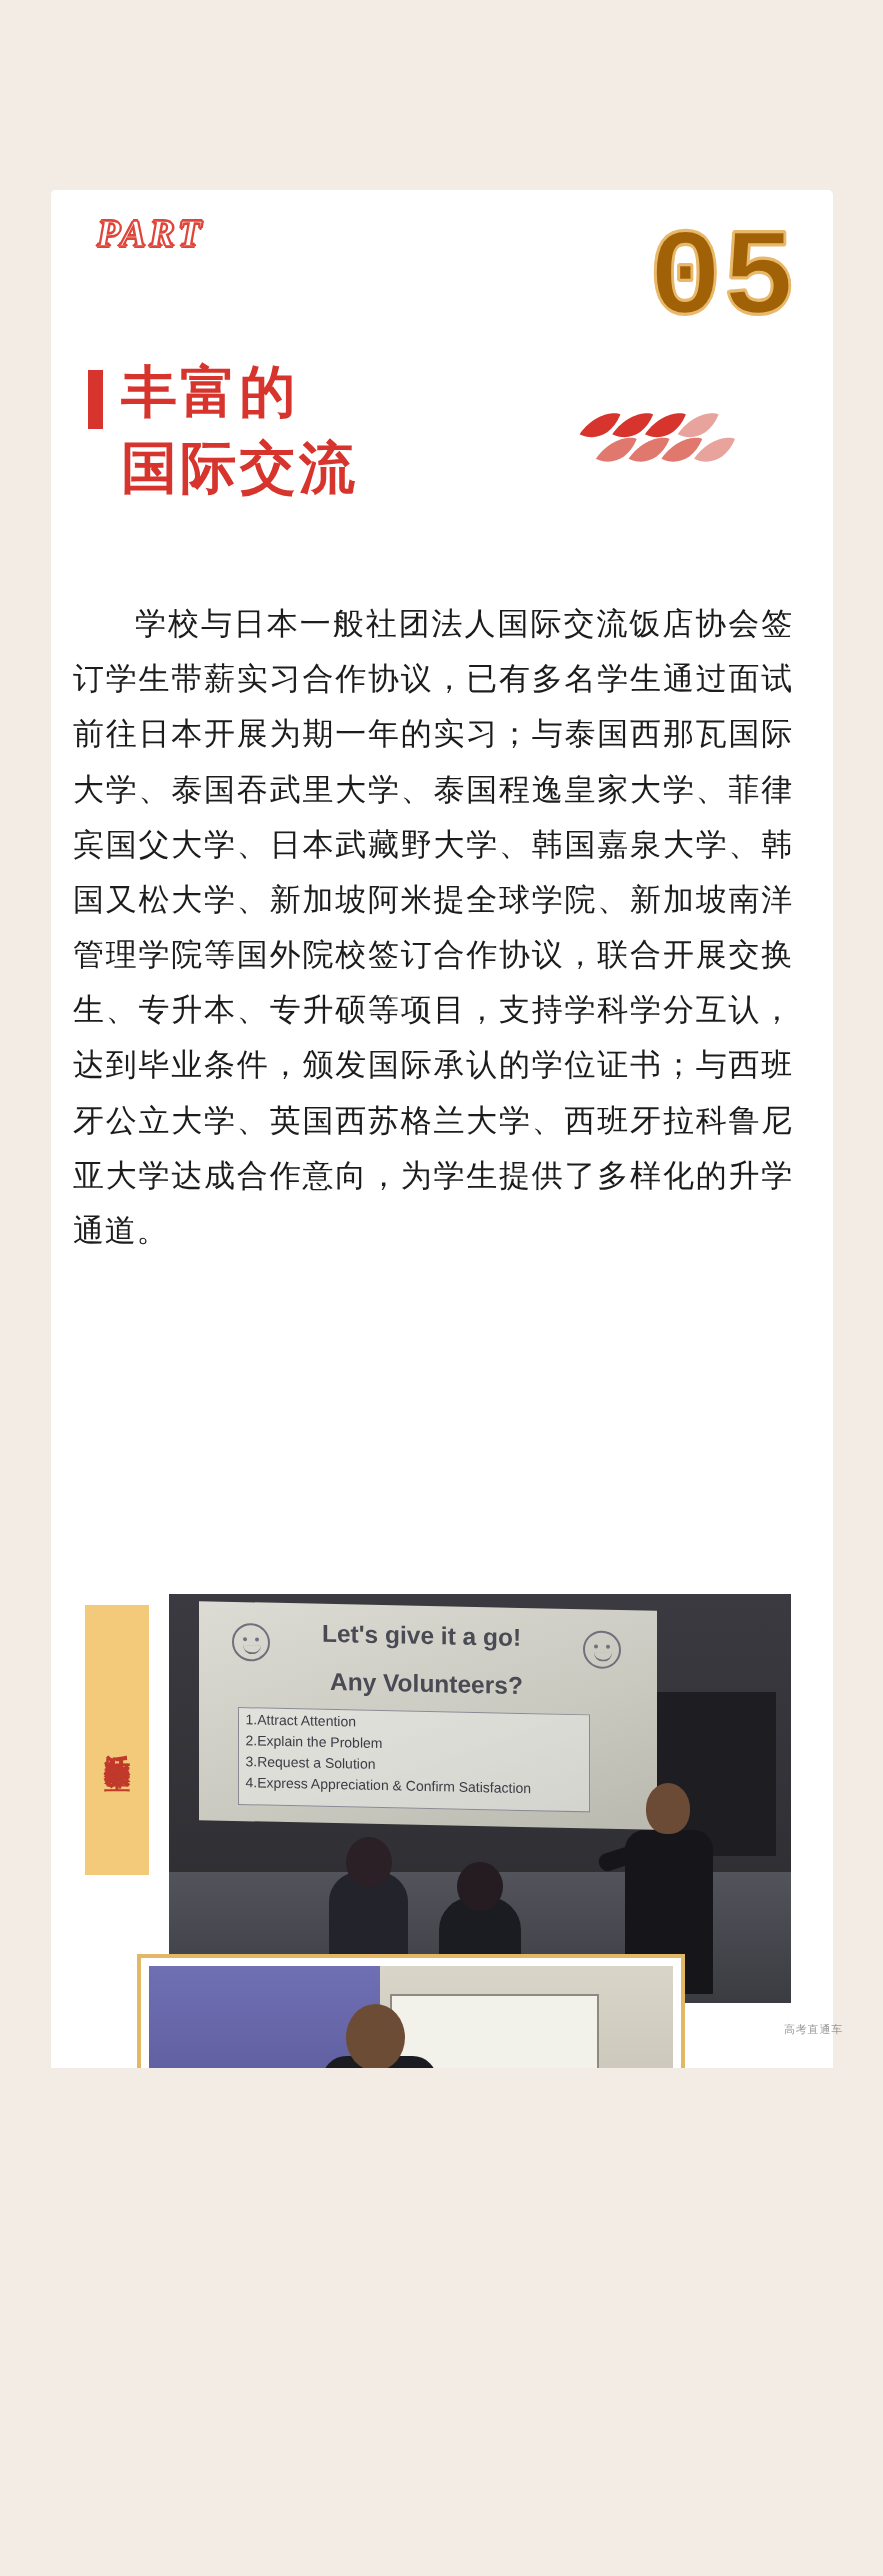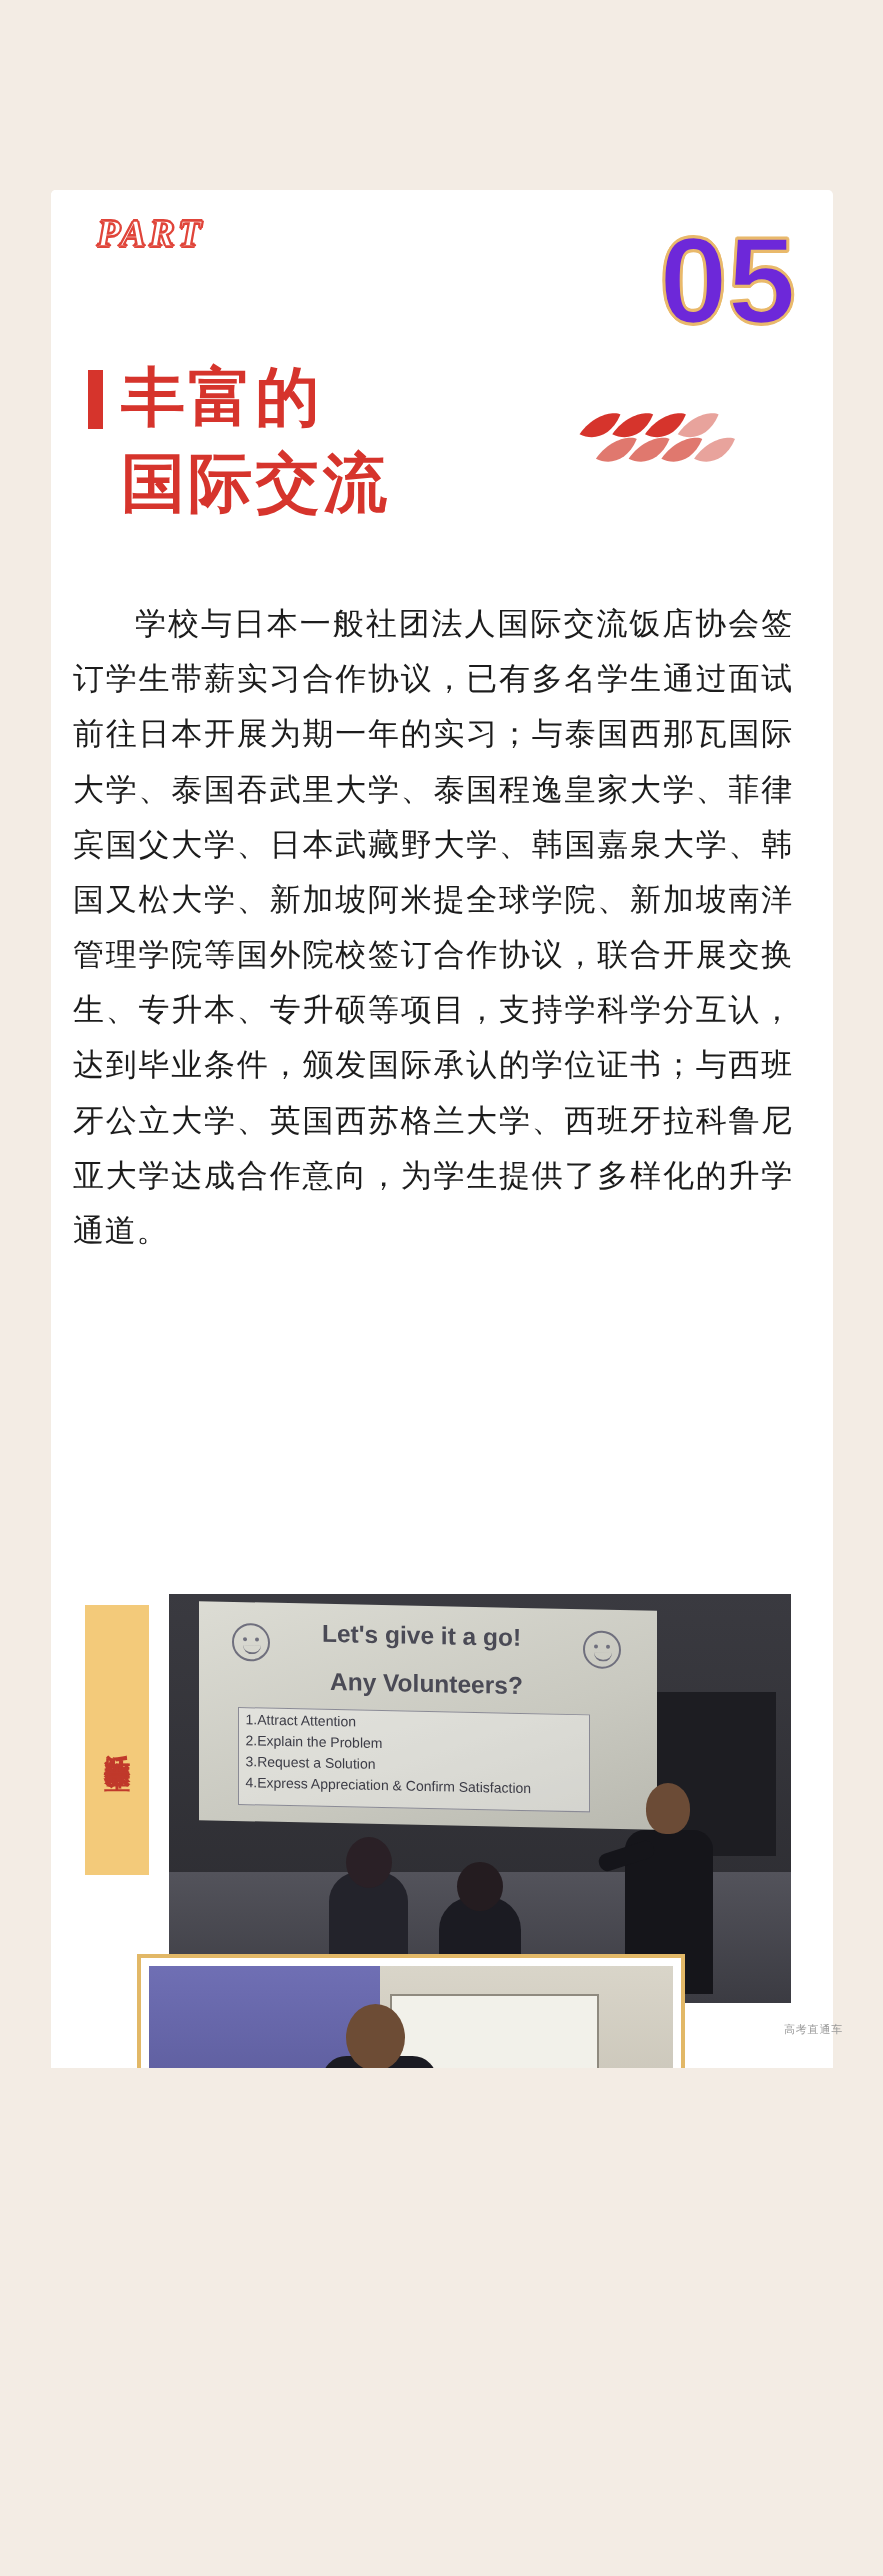--- a/index.html
+++ b/index.html
@@ -48,45 +48,45 @@
     letter-spacing: 3.3px;
     color: #ffffff;
     -webkit-text-stroke: 1.6px #e0453a;
     text-shadow:
       -1.6px 0 #e0453a, 1.6px 0 #e0453a, 0 -1.6px #e0453a, 0 1.6px #e0453a;
   }
   .part-number {
     position: absolute;
     right: 88px;
     top: 219px;
-    font-family: Liberation Sans, sans-serif;
+    font-family: Liberation Mono, monospace;
     font-weight: bold;
     font-size: 123px;
     line-height: 1;
-    color: #6d28d9;
+    color: #a16207;
     -webkit-text-stroke: 2.5px #e9b96b;
     text-shadow:
       -1.6px 0 #e9b96b, 1.6px 0 #e9b96b, 0 -1.6px #e9b96b, 0 1.6px #e9b96b;
   }
   
   .heading-bar {
     position: absolute;
     left: 88px;
     top: 370px;
     width: 14.7px;
     height: 59px;
     background: #d6342c;
   }
   .heading {
     position: absolute;
     left: 121px;
     top: 354px;
     font-family: "DejaVu Sans", sans-serif;
     font-weight: bold;
-    font-size: 64px;
+    font-size: 56px;
     line-height: 1.35;
     letter-spacing: 3.3px;
     color: #d6342c;
     white-space: pre-line;
   }
   
   .leaves {
     position: absolute;
     left: 573px;
     top: 398px;

